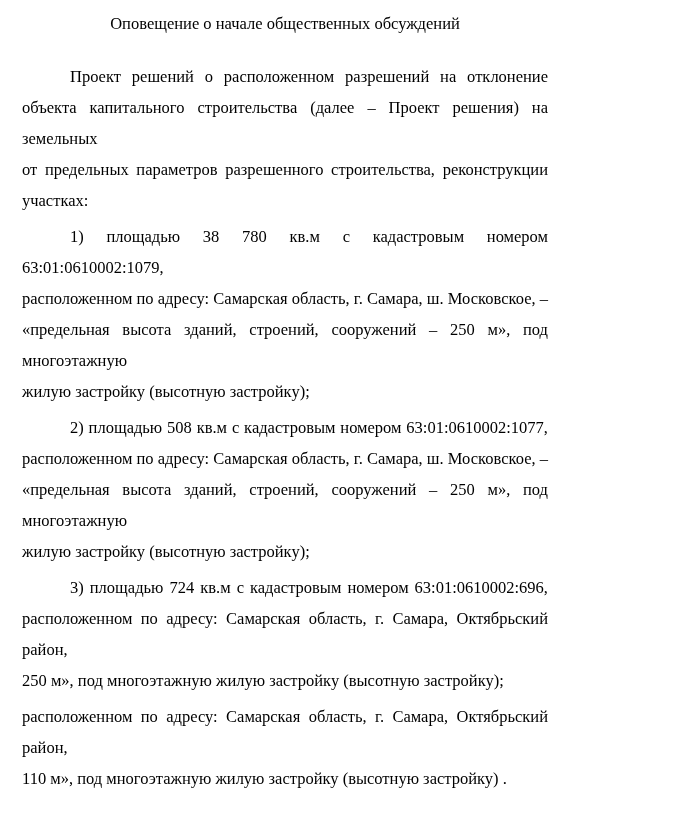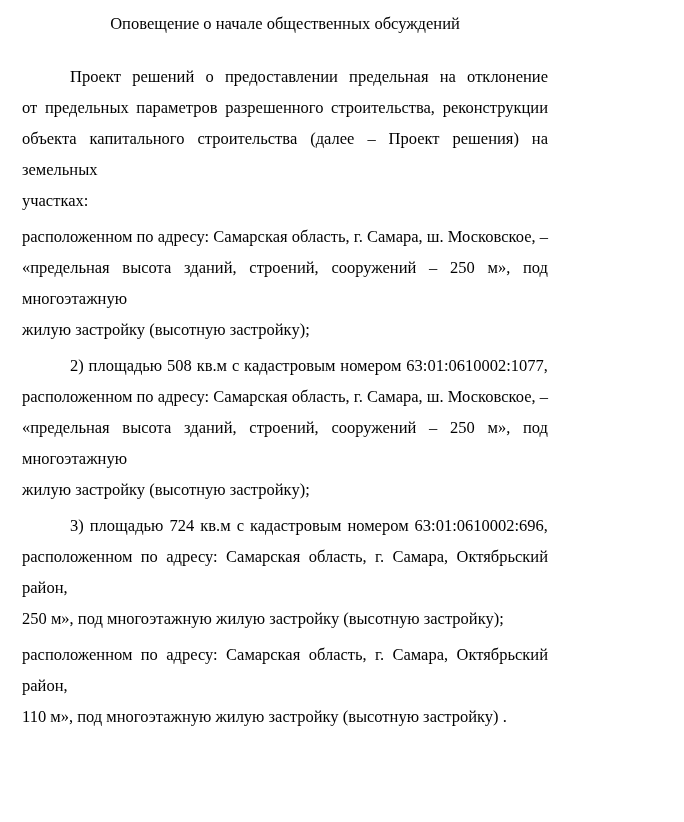--- a/index.html
+++ b/index.html
@@ -43,27 +43,28 @@
 </style>
 </head>
 <body>
 
 <div class="page">
 
   <div class="title">Оповещение о начале общественных обсуждений</div>
 
 
   <div class="para">
-    <div class="line first">Проект решений о предоставлении предельная на отклонение</div>
+    <div class="line first">Проект решений о расположенном разрешений на отклонение</div>
+    <div class="line">объекта капитального строительства (далее – Проект решения) на земельных</div>
     <div class="line">от предельных параметров разрешенного строительства, реконструкции</div>
-    <div class="line">объекта капитального строительства (далее – Проект решения) на земельных</div>
     <div class="line last">участках:</div>
   </div>
 
   <div class="para">
+    <div class="line first">1) площадью 38 780 кв.м с кадастровым номером 63:01:0610002:1079,</div>
     <div class="line">расположенном по адресу: Самарская область, г. Самара, ш. Московское, –</div>
     <div class="line">«предельная высота зданий, строений, сооружений – 250 м», под многоэтажную</div>
     <div class="line last">жилую застройку (высотную застройку);</div>
   </div>
 
   <div class="para">
     <div class="line first">2) площадью 508 кв.м с кадастровым номером 63:01:0610002:1077,</div>
     <div class="line">расположенном по адресу: Самарская область, г. Самара, ш. Московское, –</div>
     <div class="line">«предельная высота зданий, строений, сооружений – 250 м», под многоэтажную</div>
     <div class="line last">жилую застройку (высотную застройку);</div>

